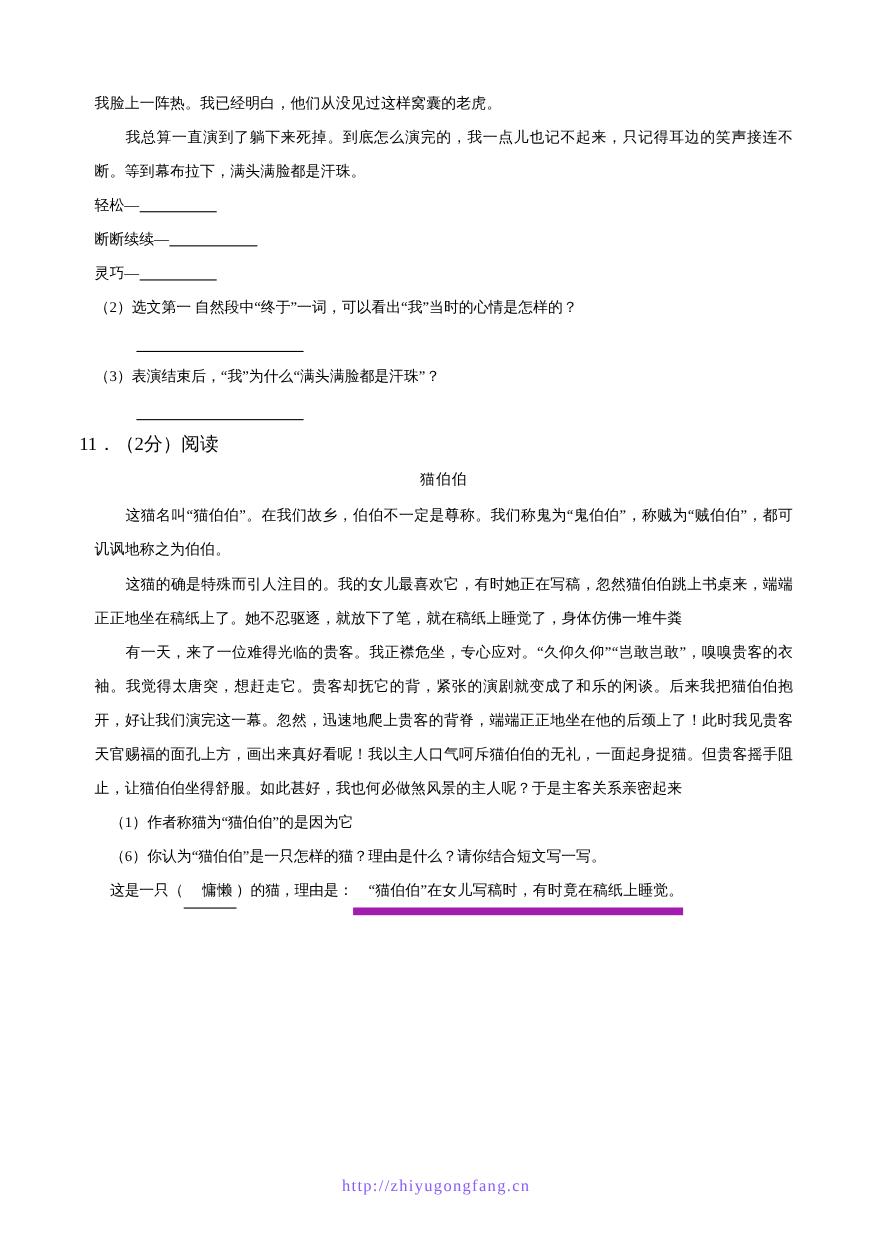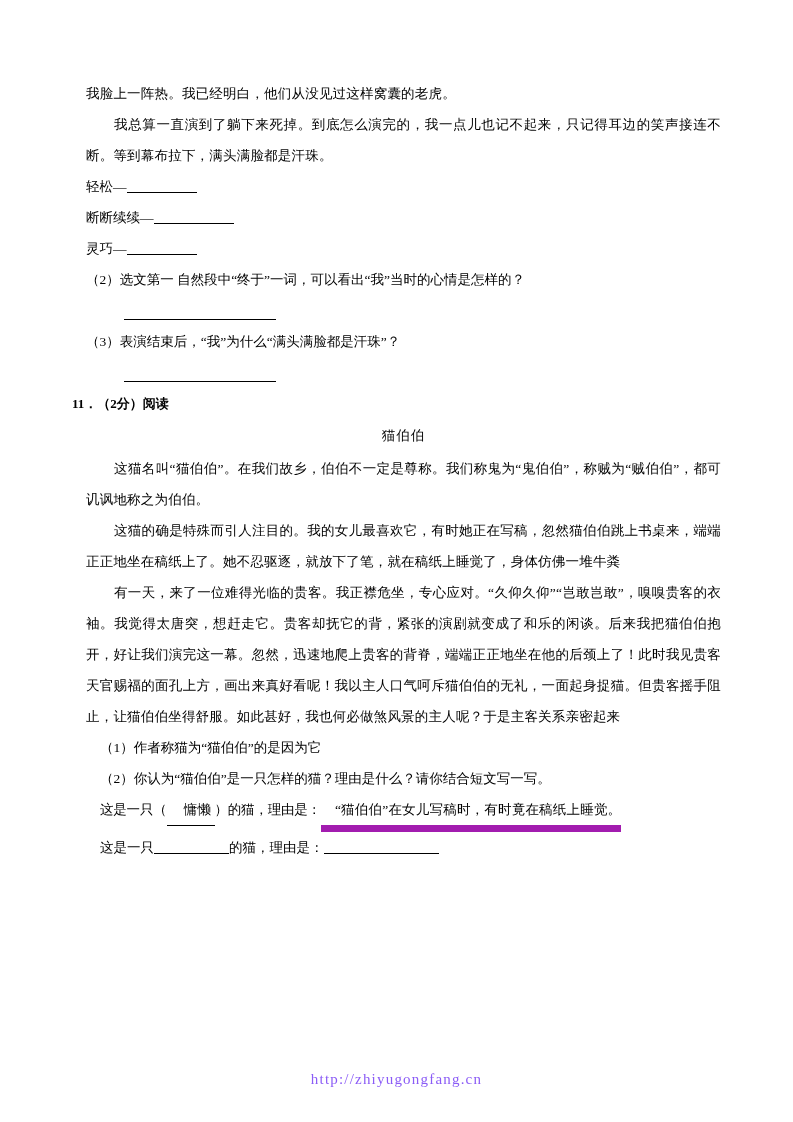--- a/index.html
+++ b/index.html
@@ -55,24 +55,23 @@
   }
   .answer-slot {
     height: 31px;
     position: relative;
   }
   .answer-slot .answer-rule {
     position: absolute;
     bottom: 6px;
   }
   .q-title {
-    font-size: 13px;
+    font-size: 17px;
     line-height: 31px;
     margin-left: -14px;
-    font-weight: bold;
   }
   .center-title {
     text-align: center;
     font-size: 13.5px;
     line-height: 34px;
     letter-spacing: 1px;
   }
   .sub-q {
     font-size: 13.5px;
     line-height: 31px;
@@ -145,25 +144,22 @@
   <div class="center-title">猫伯伯</div>
 
   <p class="para indent2">这猫名叫“猫伯伯”。在我们故乡，伯伯不一定是尊称。我们称鬼为“鬼伯伯”，称贼为“贼伯伯”，都可讥讽地称之为伯伯。</p>
 
   <p class="para indent2">这猫的确是特殊而引人注目的。我的女儿最喜欢它，有时她正在写稿，忽然猫伯伯跳上书桌来，端端正正地坐在稿纸上了。她不忍驱逐，就放下了笔，就在稿纸上睡觉了，身体仿佛一堆牛粪</p>
 
   <p class="para indent2">有一天，来了一位难得光临的贵客。我正襟危坐，专心应对。“久仰久仰”“岂敢岂敢”，嗅嗅贵客的衣袖。我觉得太唐突，想赶走它。贵客却抚它的背，紧张的演剧就变成了和乐的闲谈。后来我把猫伯伯抱开，好让我们演完这一幕。忽然，迅速地爬上贵客的背脊，端端正正地坐在他的后颈上了！此时我见贵客天官赐福的面孔上方，画出来真好看呢！我以主人口气呵斥猫伯伯的无礼，一面起身捉猫。但贵客摇手阻止，让猫伯伯坐得舒服。如此甚好，我也何必做煞风景的主人呢？于是主客关系亲密起来</p>
 
   <div class="sub-q indent1">（1）作者称猫为“猫伯伯”的是因为它</div>
 
-  <div class="sub-q indent1">（2）你认为“猫伯伯”是一只怎样的猫？理由是什么？请你结合短文写一写。</div>
+  <div class="sub-q indent1">（6）你认为“猫伯伯”是一只怎样的猫？理由是什么？请你结合短文写一写。</div>
 
   <div class="sub-q indent1 tight">
     <span>这是一只（</span><span class="fill-answer ans-text">慵懒</span><span>）的猫，理由是：</span><span class="long-underline ans-text">“猫伯伯”在女儿写稿时，有时竟在稿纸上睡觉。</span>
   </div>
 
-  <div class="sub-q indent1">
-    <span>这是一只</span><span class="blank-line u-75"></span><span>的猫，理由是：</span><span class="blank-line u-115"></span>
-  </div>
 
 </div>
 
 <div class="footer">http://zhiyugongfang.cn</div>
 
 </body></html>

